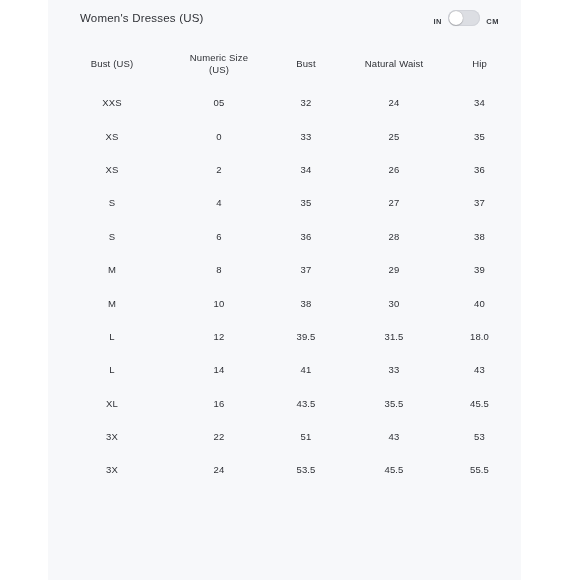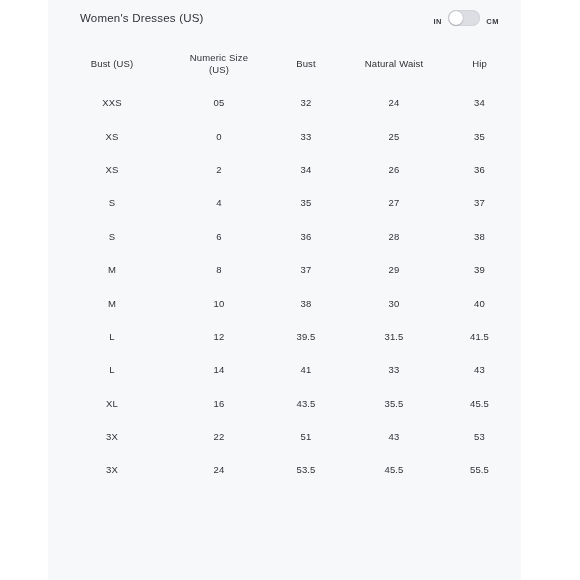--- a/index.html
+++ b/index.html
@@ -224,21 +224,21 @@
               <td>10</td>
               <td>38</td>
               <td>30</td>
               <td>40</td>
             </tr>
             <tr>
               <td>L</td>
               <td>12</td>
               <td>39.5</td>
               <td>31.5</td>
-              <td>41.5</td>
+              <td>18.0</td>
             </tr>
             <tr>
               <td>L</td>
               <td>14</td>
               <td>41</td>
               <td>33</td>
               <td>43</td>
             </tr>
             <tr>
               <td>XL</td>

